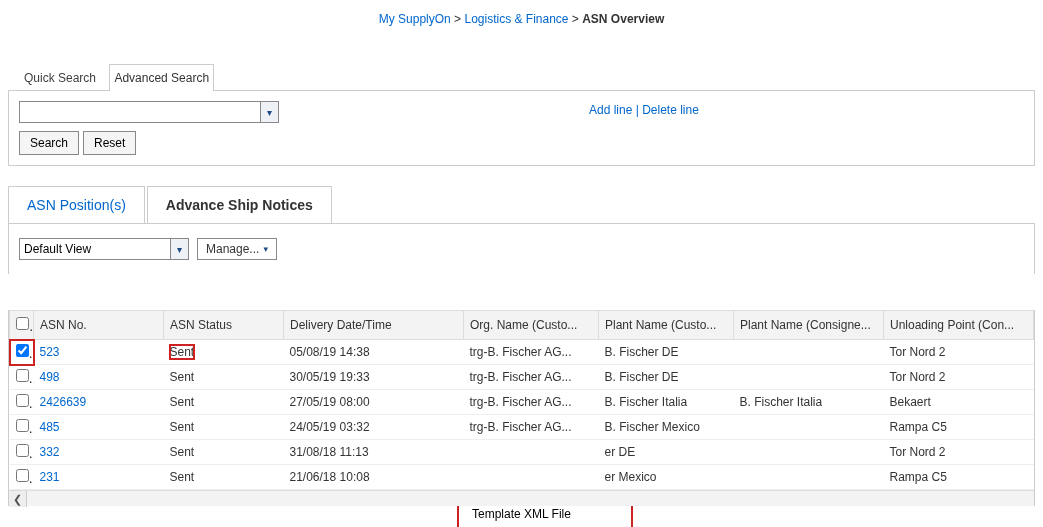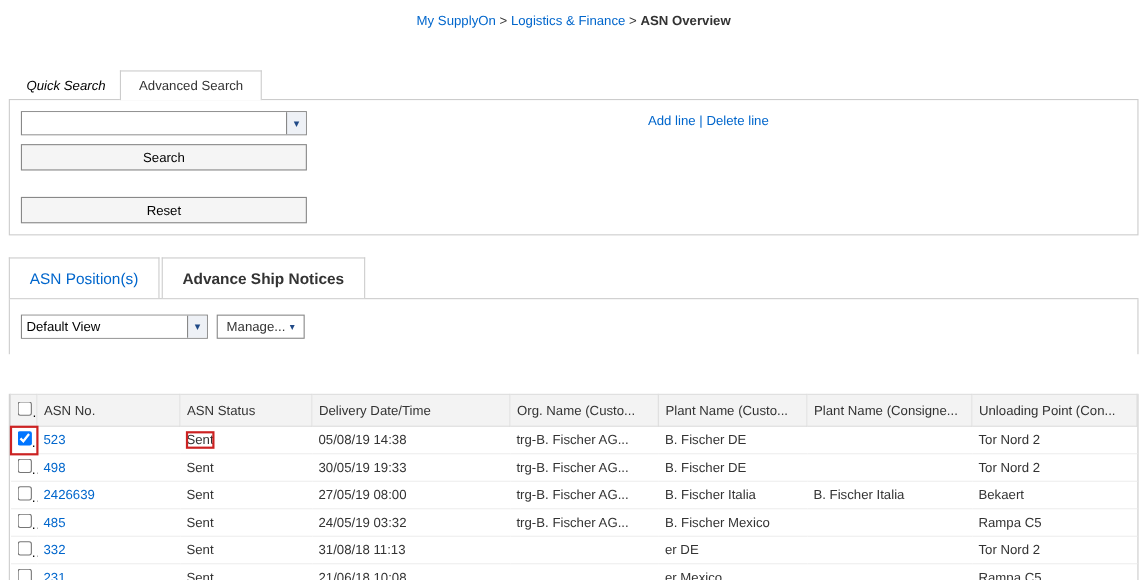--- a/index.html
+++ b/index.html
@@ -10,22 +10,22 @@
     font-size: 12px;
     color: #333;
     background: #fff;
     width: 1043px;
   }
   a { color: #0066cc; text-decoration: none; cursor: pointer; }
   .breadcrumb { padding: 4px 6px; font-size: 12px; text-align: center; }
   .breadcrumb .sep { color: #333; }
   .breadcrumb .cur { font-weight: bold; color: #333; }
   .search-tabs { margin: 14px 0 0 6px; }
-  .search-tabs .st-label { color: #000000; padding: 6px 10px; display: inline-block; cursor: pointer; font-style: italic; }
-  .search-tabs .st-active { background: #fff; border: 1px solid #ccc; border-bottom: none; color: #333; padding: 6px 16px; display: inline-block; }
+  .search-tabs .st-label { color: #404040; padding: 6px 10px; display: inline-block; cursor: pointer; }
+  .search-tabs .st-active { background: #fff; border: 1px solid #ccc; border-bottom: none; color: #333; padding: 6px 4px; display: inline-block; }
   .search-box-wrap {
     border: 1px solid #ccc; padding: 10px; margin-top: -1px;
     display: flex; align-items: flex-start; gap: 40px;
   }
   .search-left {}
   .search-right { flex: 1; padding-left: 270px; padding-top: 2px; }
   .add-delete { color: #0066cc; }
   .add-delete .pipe { color: #0066cc; }
   .combo {
     display: inline-flex; align-items: stretch; border: 1px solid #888;
@@ -36,21 +36,21 @@
   }
   .combo .arrow {
     width: 18px; border-left: 1px solid #888; display: flex;
     align-items: center; justify-content: center; background: #eef1f6;
     color: #204a87; font-size: 10px;
   }
   .btn {
     border: 1px solid #888; background: #f5f5f5; padding: 4px 10px;
     font-size: 12px; cursor: pointer;
   }
-  .btn-row { margin-top: 8px; display: flex; gap: 24px; flex-direction: column; }
+  .btn-row { margin-top: 8px; display: flex; gap: 4px; }
   .gap20 { height: 20px; }
   .main-tabs { border-bottom: 1px solid #ccc; display: flex; }
   .main-tab {
     padding: 10px 18px; border: 1px solid #ccc; border-bottom: none;
     margin-right: 2px; font-size: 14px; color: #0066cc; background: #fff;
     cursor: pointer;
   }
   .main-tab.active { font-weight: bold; color: #333; }
   .view-bar { padding: 14px 10px; display: flex; gap: 8px; border-left: 1px solid #ccc; border-right: 1px solid #ccc; }
   .view-bar .combo input { width: 150px; }

